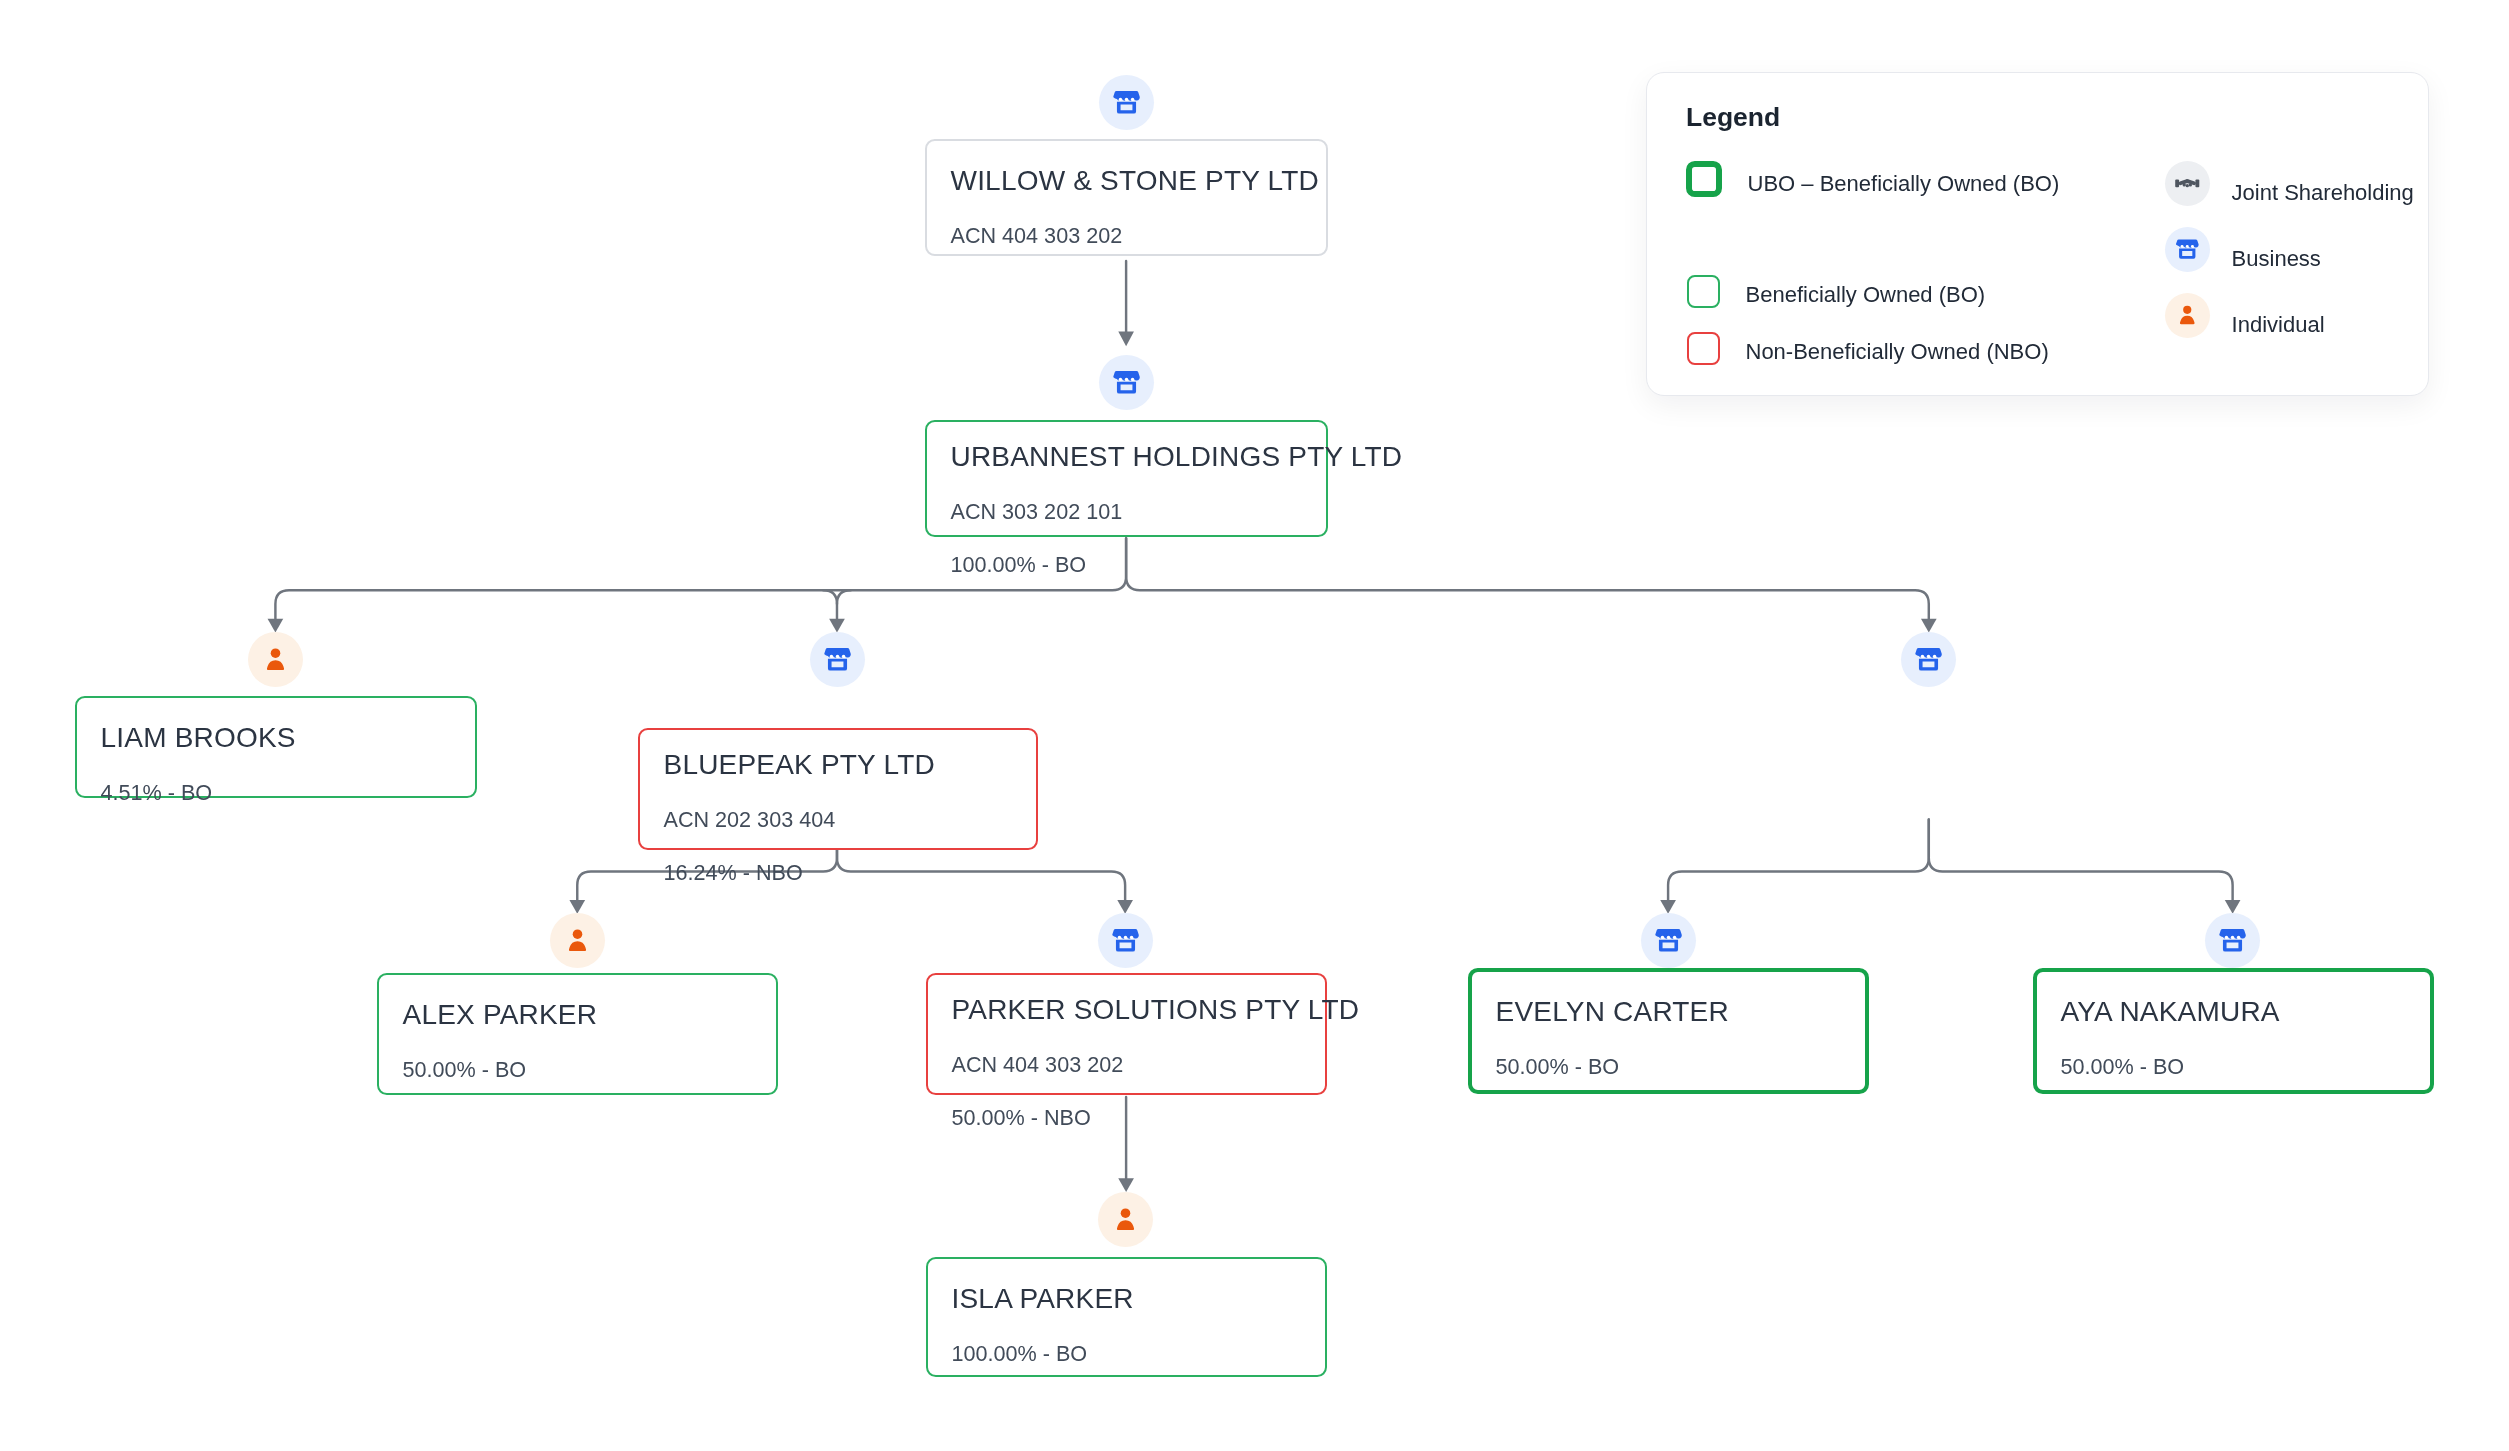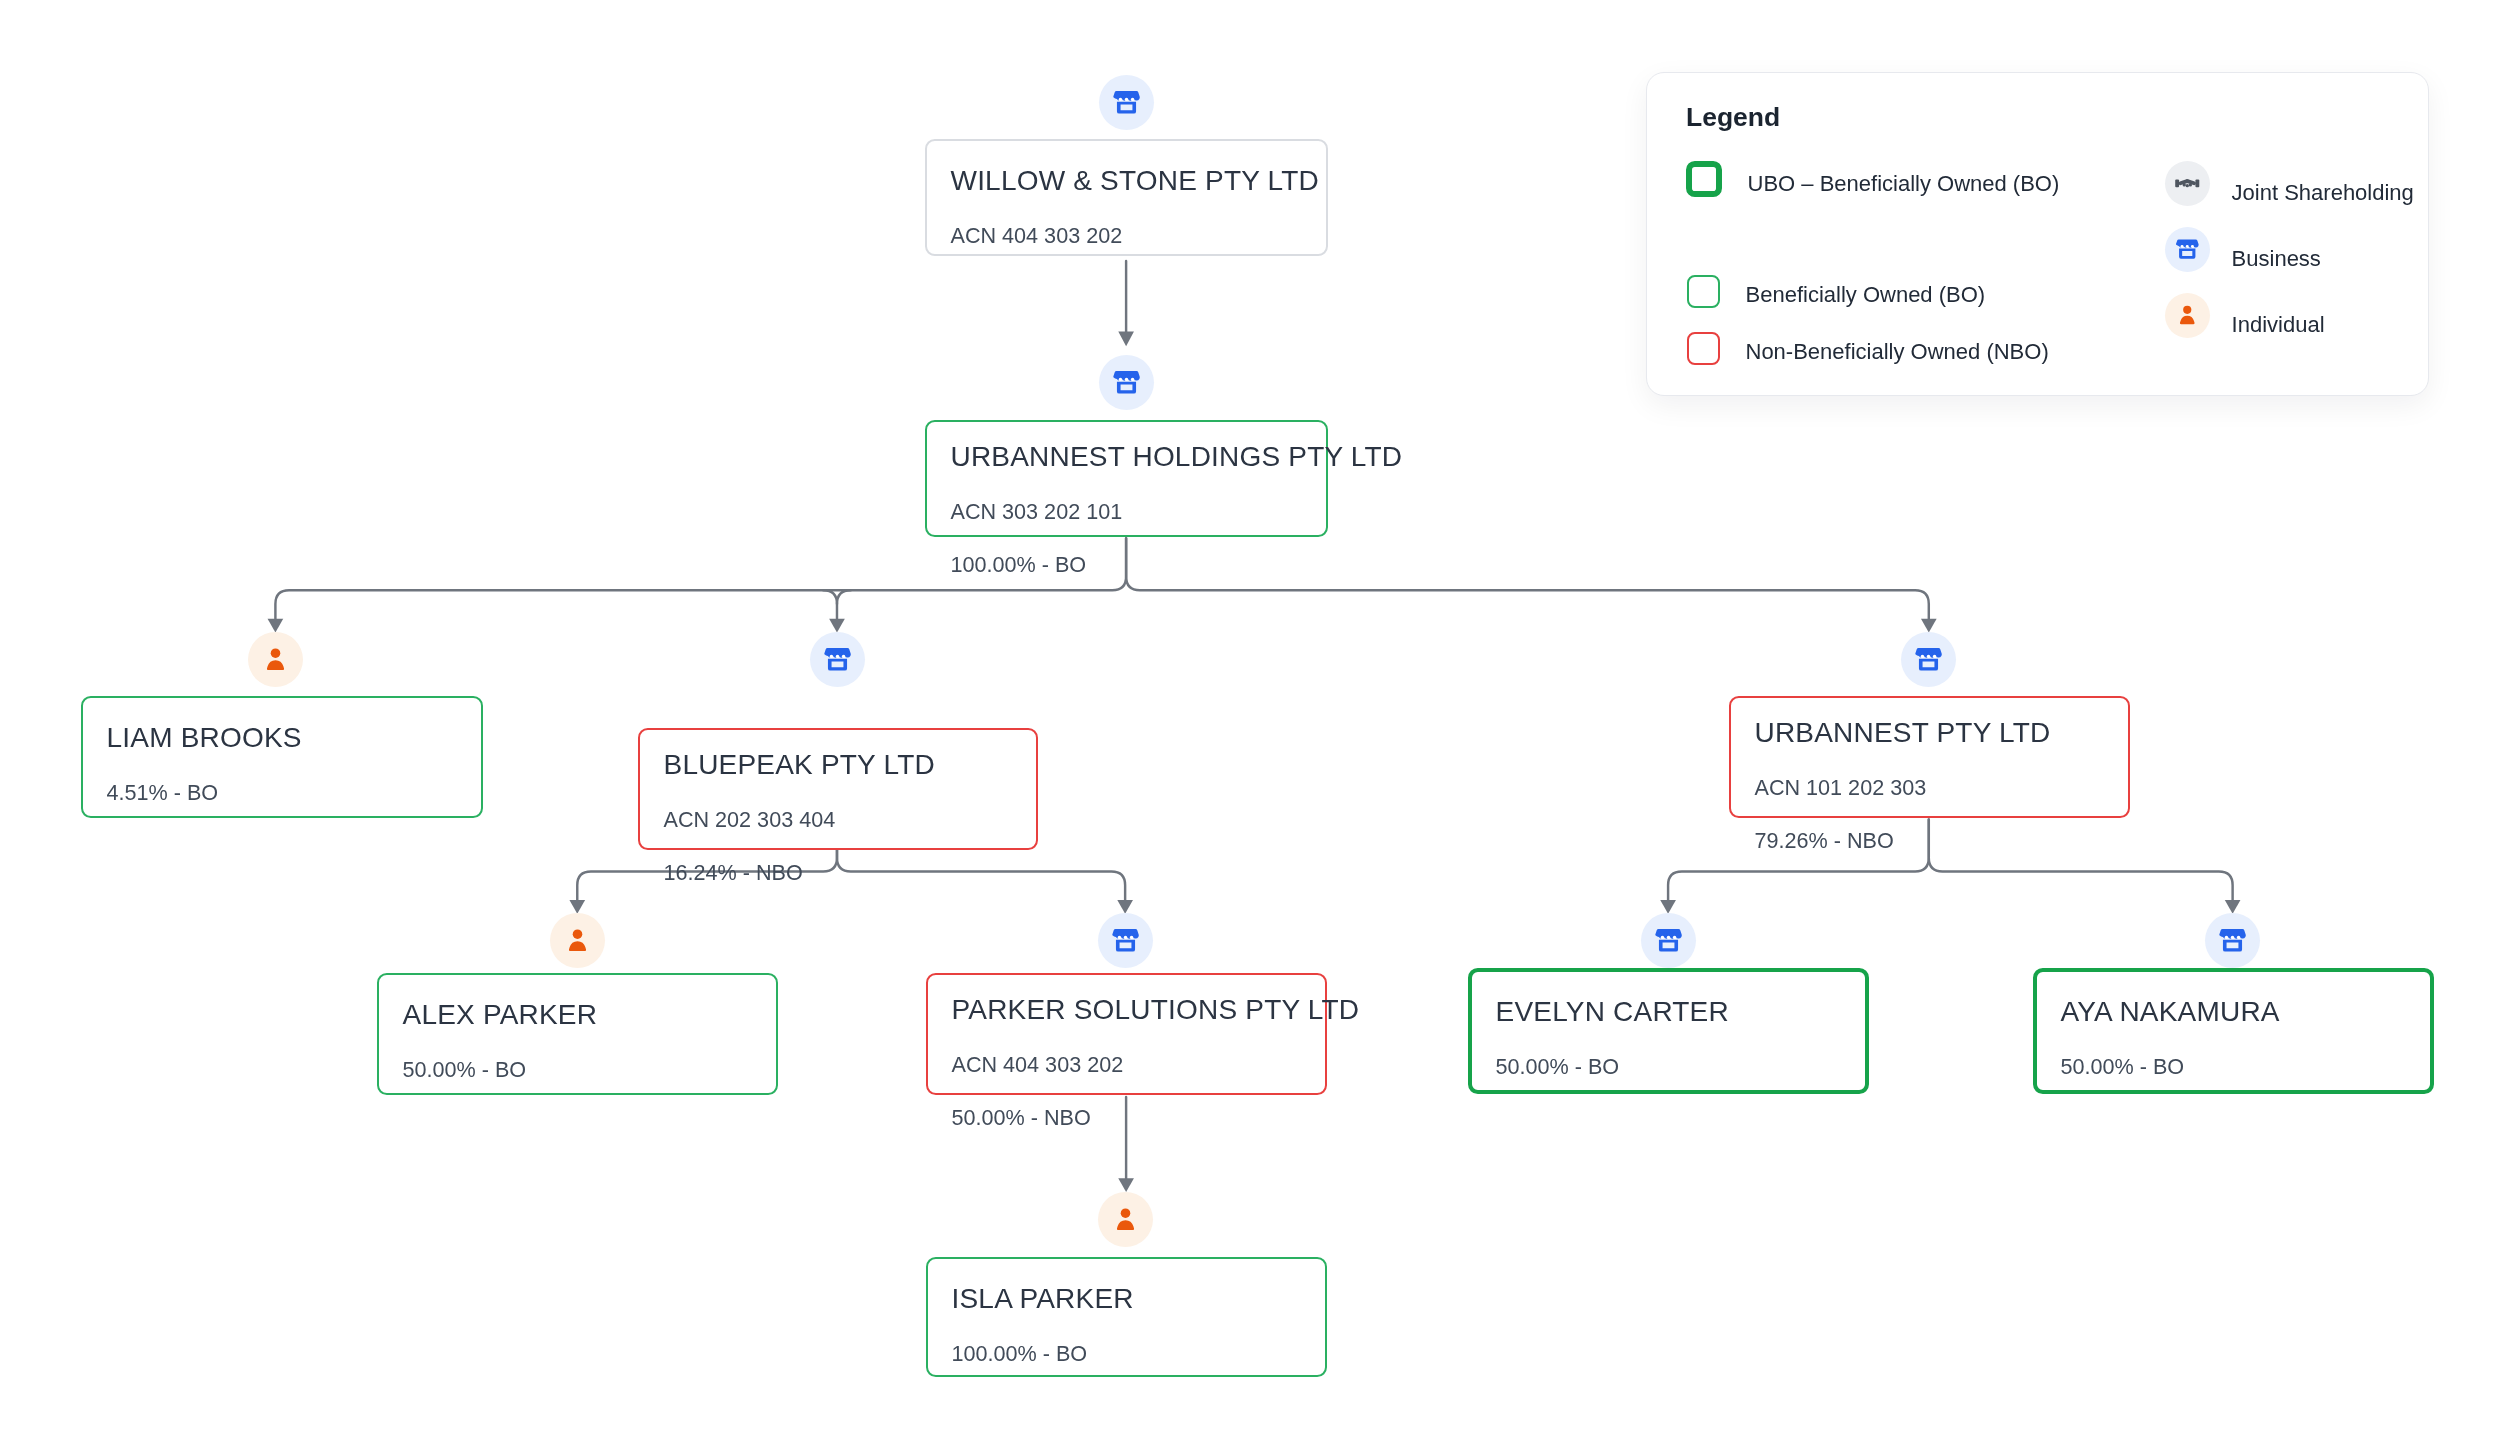--- a/index.html
+++ b/index.html
@@ -167,36 +167,31 @@
     <div class="node-title">WILLOW &amp; STONE PTY LTD</div>
     <div class="node-sub">ACN 404 303 202</div>
   </div>
 
   <div class="node bo" style="left:925px;top:420px;width:403px;height:117px">
     <div class="node-title">URBANNEST HOLDINGS PTY LTD</div>
     <div class="node-sub">ACN 303 202 101</div>
     <div class="node-sub">100.00% - BO</div>
   </div>
 
-  <div class="node bo pad-lg" style="left:81px;top:696px;width:402px;height:122px">
+  <div class="node bo pad-lg" style="left:75px;top:696px;width:402px;height:102px">
     <div class="node-title">LIAM BROOKS</div>
     <div class="node-sub">4.51% - BO</div>
   </div>
 
   <div class="node nbo" style="left:638px;top:728px;width:400px;height:122px">
     <div class="node-title">BLUEPEAK PTY LTD</div>
     <div class="node-sub">ACN 202 303 404</div>
     <div class="node-sub">16.24% - NBO</div>
   </div>
 
-  <div class="node nbo" style="left:1729px;top:696px;width:401px;height:122px">
-    <div class="node-title">URBANNEST PTY LTD</div>
-    <div class="node-sub">ACN 101 202 303</div>
-    <div class="node-sub">79.26% - NBO</div>
-  </div>
 
   <div class="node bo pad-lg" style="left:377px;top:973px;width:401px;height:122px">
     <div class="node-title">ALEX PARKER</div>
     <div class="node-sub">50.00% - BO</div>
   </div>
 
   <div class="node nbo" style="left:926px;top:973px;width:401px;height:122px">
     <div class="node-title">PARKER SOLUTIONS PTY LTD</div>
     <div class="node-sub">ACN 404 303 202</div>
     <div class="node-sub">50.00% - NBO</div>

